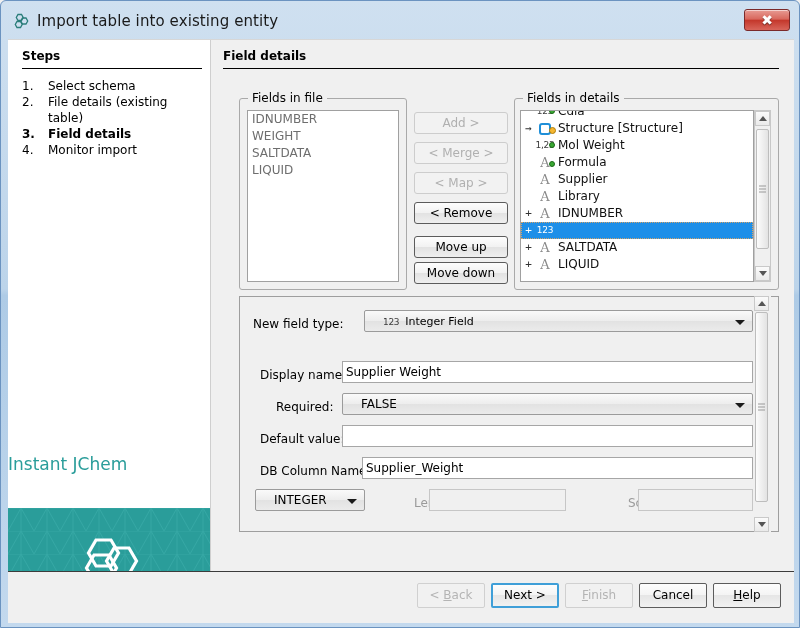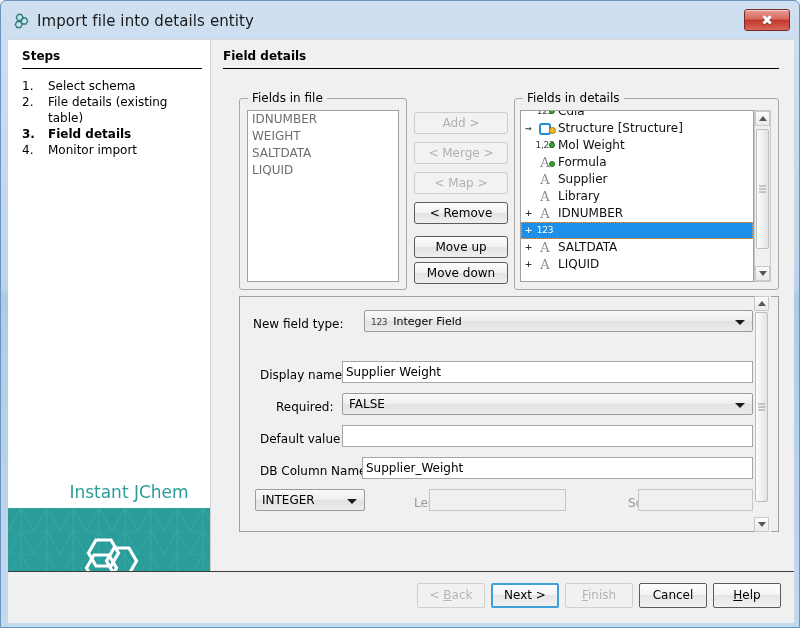--- a/index.html
+++ b/index.html
@@ -122,27 +122,26 @@
   .step-label {
     flex: 1;
   }
   .step-row.active .step-num,
   .step-row.active .step-label {
     font-weight: bold;
   }
 
   .brand-name {
     position: absolute;
-    left: 0; top: 442px;
+    left: 0; top: 414px;
     width: 202px;
-    text-align: center;
+    text-align: left;
     font-size: 17px;
     color: #2a9d9a;
     font-family: "DejaVu Sans", sans-serif;
-    margin-left: 20px;
   }
   .brand-panel {
     position: absolute;
     left: 0; top: 468px;
     width: 202px; height: 100px;
     background: #2a9d9a;
     overflow: hidden;
   }
   .brand-panel svg { display: block; }
 
@@ -333,21 +332,21 @@
   .combo {
     position: absolute;
     box-sizing: border-box;
     border: 1px solid #9b9b9b;
     border-radius: 2px;
     background: linear-gradient(to bottom, #fafafa 0%, #ededed 50%, #e2e2e2 51%, #ebebeb 100%);
     height: 22px;
     font-size: 12px;
     color: #000;
     line-height: 20px;
-    padding-left: 6px;
+    padding-left: 18px;
     overflow: hidden;
     white-space: nowrap;
     cursor: pointer;
   }
   .combo .arrow {
     position: absolute;
     right: 7px; top: 9px;
     width: 0; height: 0;
     border-left: 5px solid transparent;
     border-right: 5px solid transparent;
@@ -465,21 +464,21 @@
     <div class="titlebar">
       <span class="title-icon">
         <svg width="20" height="20" viewBox="0 0 20 20">
           <g fill="none" stroke="#2a7d7a" stroke-width="1.3">
             <polygon points="7,3.5 10.5,3.5 12.2,6.5 10.5,9.5 7,9.5 5.3,6.5"></polygon>
             <polygon points="11.5,7 15,7 16.7,10 15,13 11.5,13 9.8,10"></polygon>
             <polygon points="6,10.5 9.5,10.5 11.2,13.5 9.5,16.5 6,16.5 4.3,13.5"></polygon>
           </g>
         </svg>
       </span>
-      <span class="title-text">Import file into details entity</span>
+      <span class="title-text">Import table into existing entity</span>
       <div class="close-btn">
         <span class="close-x">✖</span>
       </div>
     </div>
 
     <div class="content">
 
       <div class="steps-pane">
         <div class="steps-title">Steps</div>
         <div class="steps-rule"></div>

